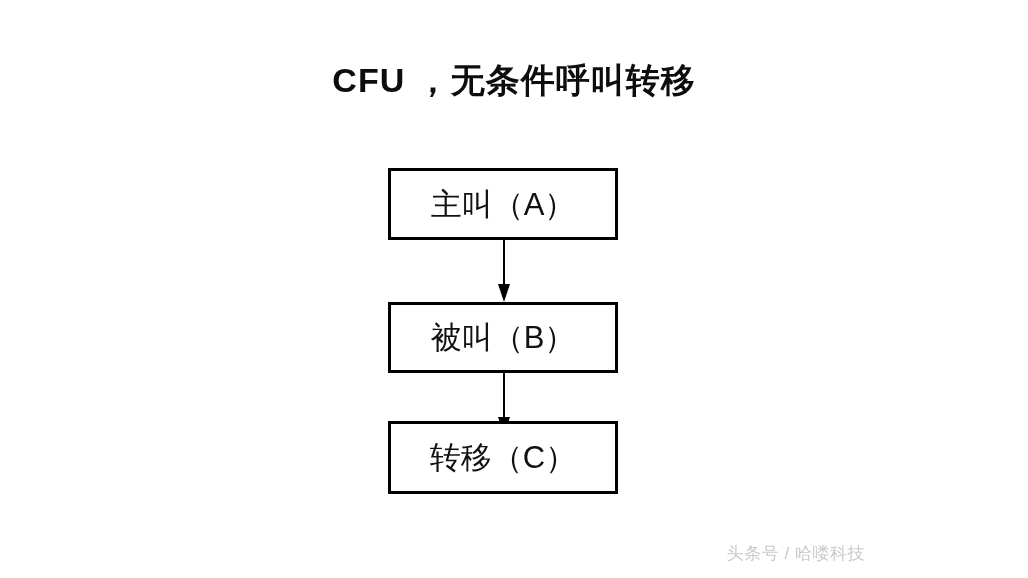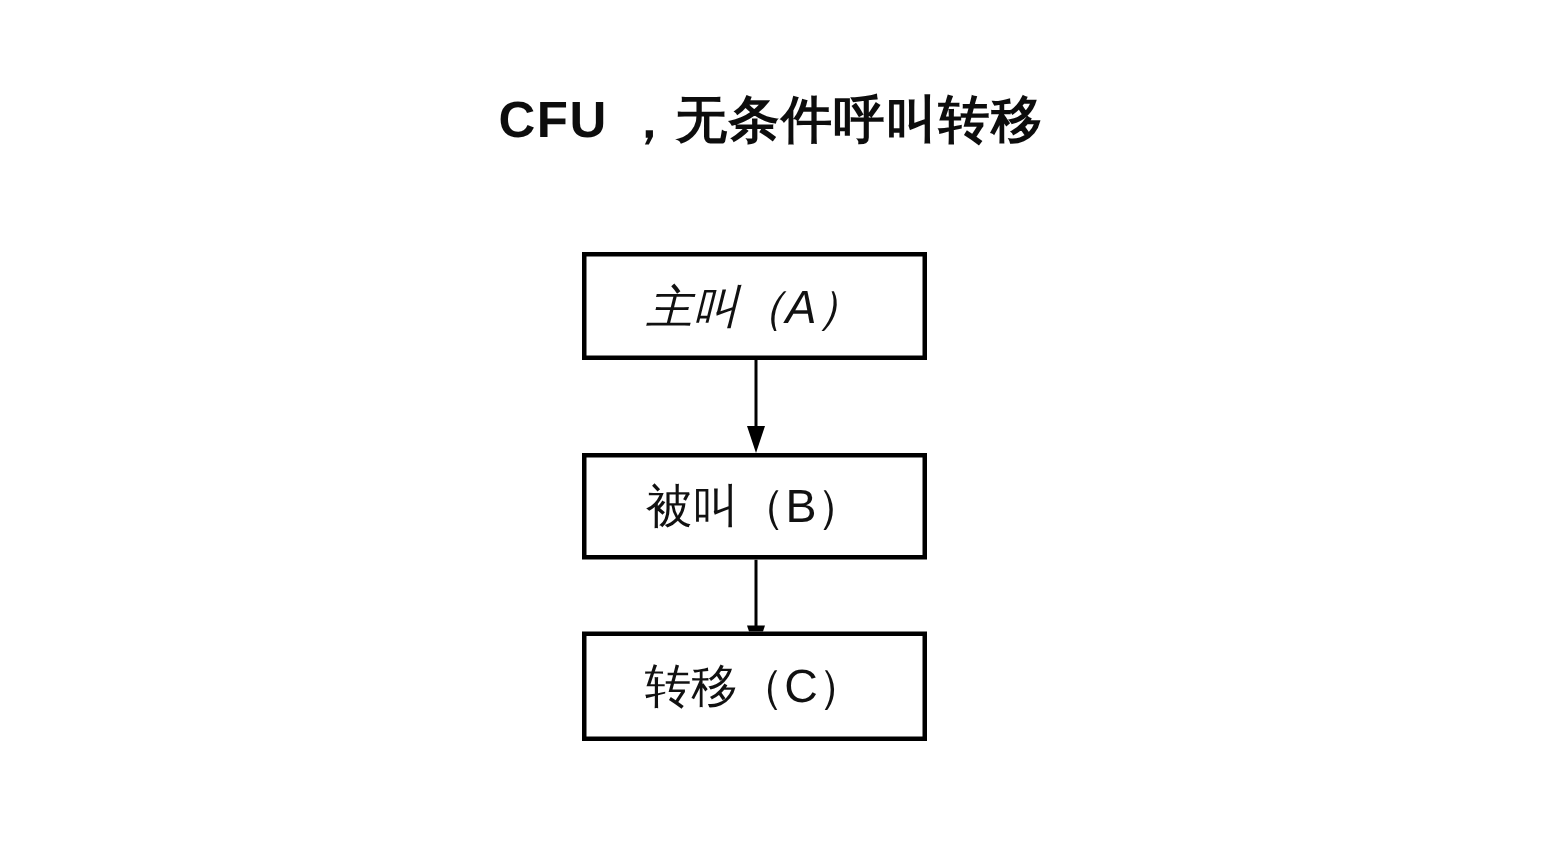--- a/index.html
+++ b/index.html
@@ -54,21 +54,21 @@
     justify-content: center;
   }
   .node-label {
     font-size: 31px;
     font-weight: normal;
     color: #111111;
     line-height: 1;
     white-space: pre;
   }
 
-  #node-0 { top: 0px;   height: 72px; font-style: italic; }
+  #node-0 { top: 0px;   height: 72px; }
   #node-1 { top: 134px; height: 71px; }
   #node-2 { top: 253px; height: 73px; }
 
   
   .arrow {
     position: absolute;
     left: 109px;
     width: 14px;
   }
   #arrow-0 { top: 72px;  height: 62px; }
@@ -116,14 +116,15 @@
         <polygon points="7,62 1,44 13,44" fill="#000000"></polygon>
       </svg>
     </div>
 
     <div class="node" id="node-2">
       <span class="node-label">转移（C）</span>
     </div>
 
   </div>
 
+  <div class="watermark">头条号 / 哈喽科技</div>
 
 </div>
 
 </body></html>

